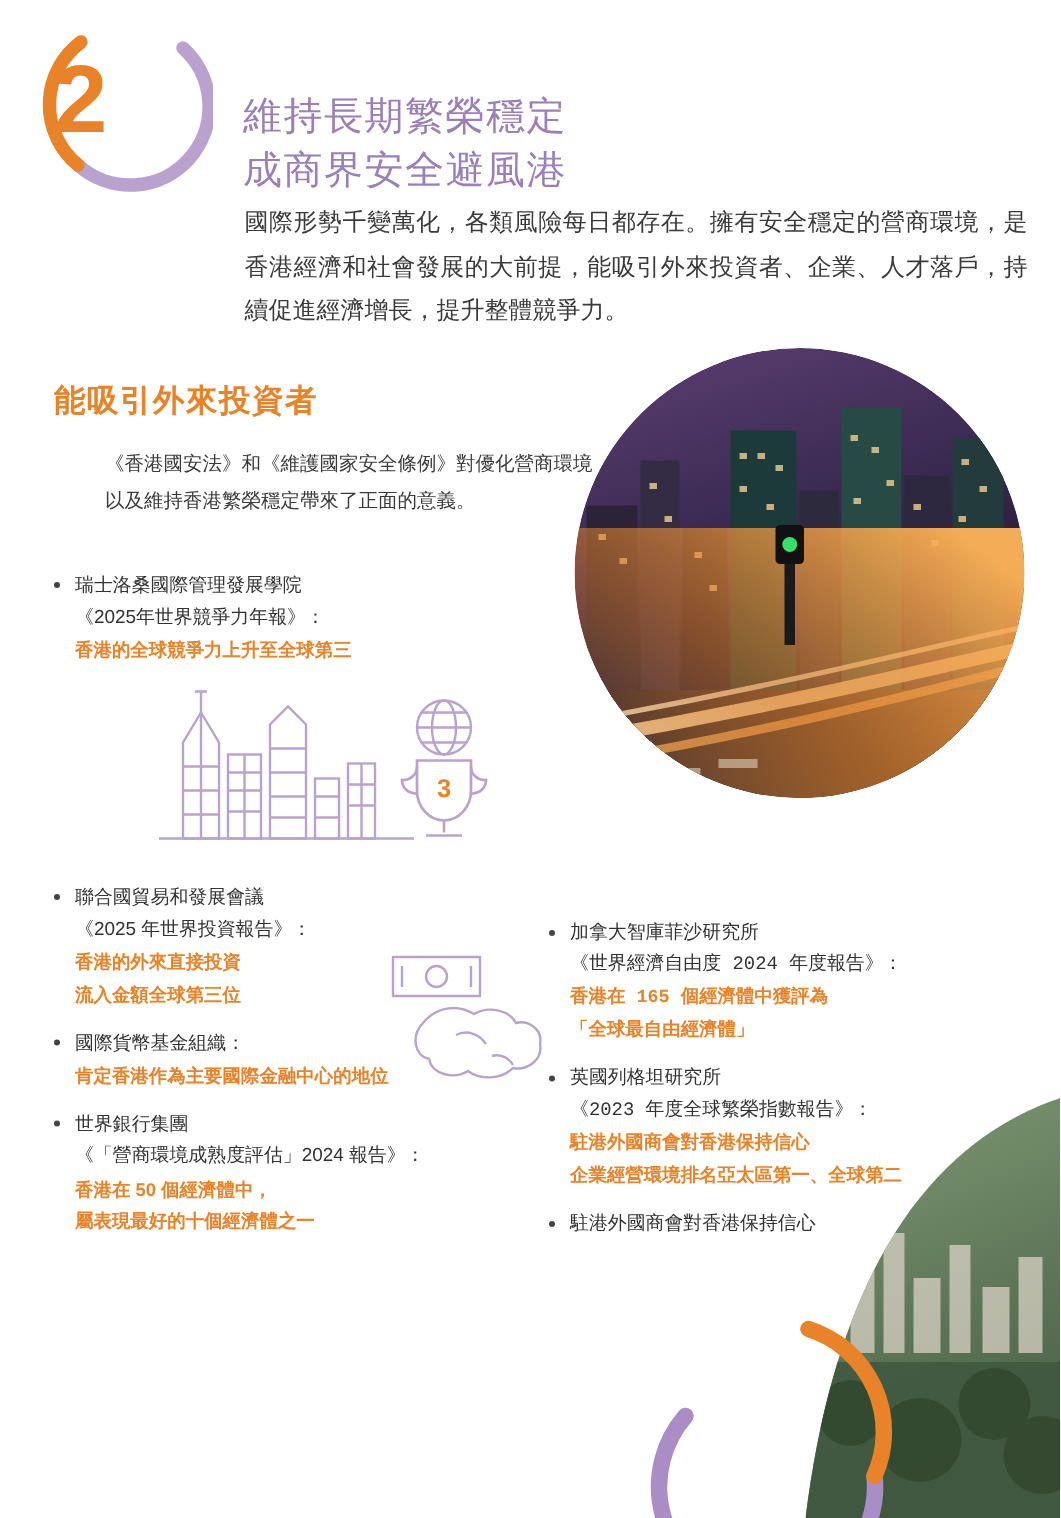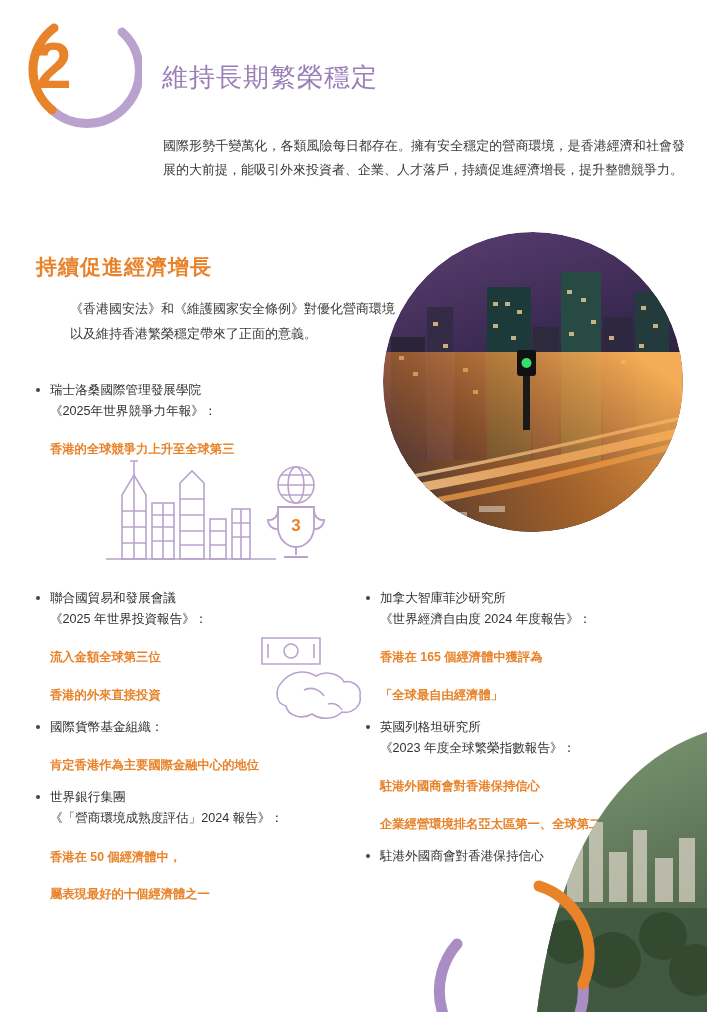--- a/index.html
+++ b/index.html
@@ -58,21 +58,21 @@
     margin-top: 36px;
   }
   .header-title div { white-space: nowrap; }
 
   
   .intro {
     position: absolute;
     left: 163px;
     top: 134px;
     width: 522px;
-    font-size: 13px;
+    font-size: 16px;
     line-height: 1.85;
     color: #3a3a3a;
     text-align: justify;
   }
 
   
   .section-heading {
     position: absolute;
     left: 36px;
     top: 253px;
@@ -116,40 +116,41 @@
     width: 4px;
     height: 4px;
     background: #444;
     border-radius: 50%;
   }
   .sub {
     color: #E8832A;
     font-weight: bold;
     font-size: 12.3px;
     line-height: 1.62;
-    margin-top: 18px;
+    margin-top: 2px;
   }
 
   .list-top {
     position: absolute;
     left: 34px;
     top: 380px;
     width: 330px;
   }
   .col-left {
     position: absolute;
     left: 34px;
     top: 588px;
     width: 320px;
   }
   .col-right {
     position: absolute;
     left: 364px;
-    top: 588px;
+    top: 612px;
     width: 318px;
+    font-family: Liberation Mono, monospace;
   }
 
   
   .illustration {
     position: absolute;
     left: 100px;
     top: 455px;
     width: 260px;
     height: 110px;
   }
@@ -190,26 +191,27 @@
   <div class="number-badge">
     <svg class="arc-svg" width="128" height="118" viewBox="0 0 128 118">
       <path d="M108,20 A52,52 0 1,1 38,98" fill="none" stroke="#B9A3CE" stroke-width="9" stroke-linecap="round"></path>
       <path d="M38,98 A52,52 0 0,1 40,16" fill="none" stroke="#E8832A" stroke-width="9" stroke-linecap="round"></path>
     </svg>
     <div class="big-number">2</div>
   </div>
 
   <div class="header-title">
     <div>維持長期繁榮穩定</div>
+    <div>成商界安全避風港</div>
   </div>
 </div>
 
 <div class="intro">國際形勢千變萬化，各類風險每日都存在。擁有安全穩定的營商環境，是香港經濟和社會發展的大前提，能吸引外來投資者、企業、人才落戶，持續促進經濟增長，提升整體競爭力。</div>
 
-<div class="section-heading">持續促進經濟增長</div>
+<div class="section-heading">能吸引外來投資者</div>
 <div class="lead">《香港國安法》和《維護國家安全條例》對優化營商環境，以及維持香港繁榮穩定帶來了正面的意義。</div>
 
 <div class="photo-circle">
   <svg width="300" height="300" viewBox="0 0 300 300">
     <defs>
       <linearGradient id="sky" x1="0" y1="0" x2="0.3" y2="1">
         <stop offset="0%" stop-color="#5d3f72"></stop>
         <stop offset="45%" stop-color="#3a2a52"></stop>
         <stop offset="100%" stop-color="#17131f"></stop>
       </linearGradient>
@@ -341,22 +343,22 @@
       <path d="M46,70 C54,66 62,70 66,76 M70,84 C76,82 82,86 84,90"></path>
     </g>
   </svg>
 </div>
 
 <div class="col-left">
   <ul class="blist">
     <li>
       <div>聯合國貿易和發展會議</div>
       <div>《2025 年世界投資報告》：</div>
+      <div class="sub">香港的外來直接投資</div>
       <div class="sub">流入金額全球第三位</div>
-      <div class="sub">香港的外來直接投資</div>
     </li>
     <li>
       <div>國際貨幣基金組織：</div>
       <div class="sub">肯定香港作為主要國際金融中心的地位</div>
     </li>
     <li>
       <div>世界銀行集團</div>
       <div>《「營商環境成熟度評估」2024 報告》：</div>
       <div class="sub">香港在 50 個經濟體中，</div>
       <div class="sub">屬表現最好的十個經濟體之一</div>

